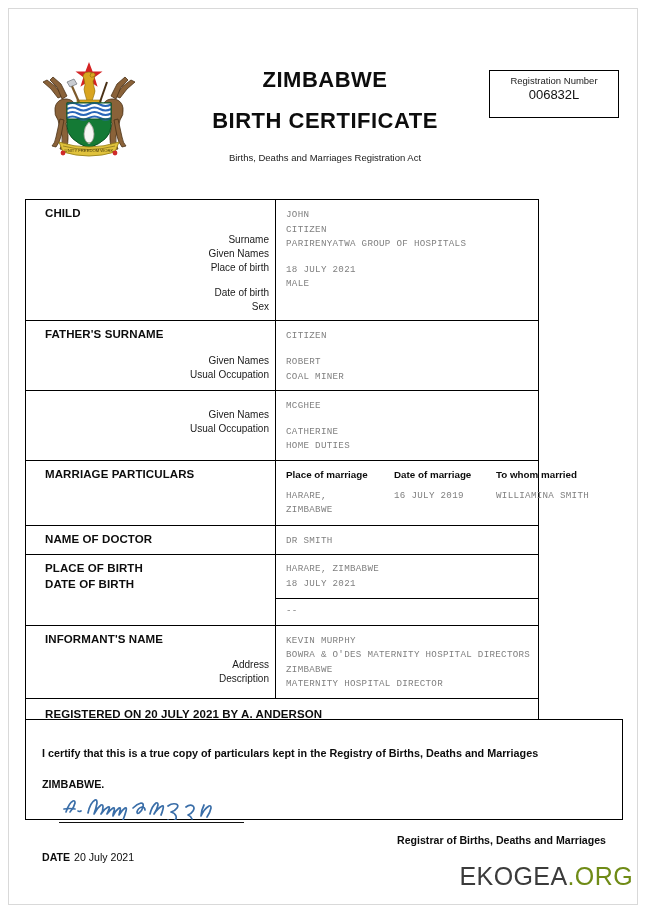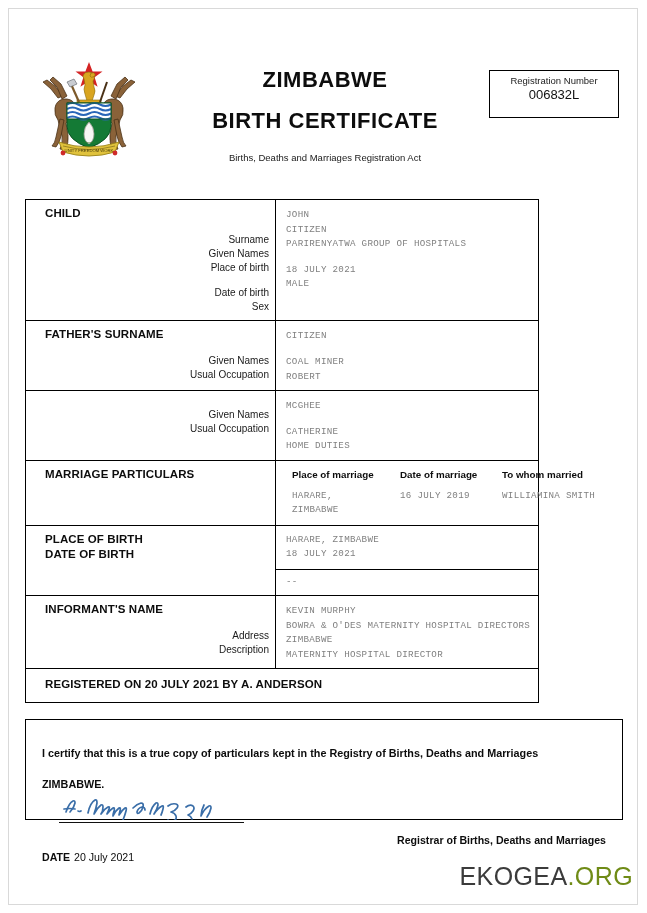--- a/index.html
+++ b/index.html
@@ -153,21 +153,20 @@
     color: #808080;
     line-height: 1.58;
     letter-spacing: 0.3px;
     white-space: pre;
   }
 
   
   .mp-grid {
     position: relative;
     height: 100%;
-    margin-left: 6px;
   }
   .mp-heads {
     position: relative;
     height: 15px;
   }
   .mp-head {
     position: absolute;
     font-size: 9.8px;
     font-weight: bold;
     color: #0d0d0d;
@@ -392,22 +391,22 @@
     <div class="row">
       <div class="col-left">
         <div class="sec-head">FATHER'S SURNAME</div>
         <div class="gap"></div>
         <div class="sub-label">Given Names</div>
         <div class="sub-label">Usual Occupation</div>
       </div>
       <div class="col-right">
         <div class="mono">CITIZEN</div>
         <div class="gap"></div>
+        <div class="mono">ROBERT</div>
         <div class="mono">COAL MINER</div>
-        <div class="mono">ROBERT</div>
       </div>
     </div>
 
     <div class="row">
       <div class="col-left">
         <div class="gap"></div>
         <div class="sub-label">Given Names</div>
         <div class="sub-label">Usual Occupation</div>
       </div>
       <div class="col-right">
@@ -434,20 +433,28 @@
               <div class="mono">HARARE,</div>
               <div class="mono">ZIMBABWE</div>
             </div>
             <div class="mp-val mp-c2 mono">16 JULY 2019</div>
             <div class="mp-val mp-c3 mono">WILLIAMINA SMITH</div>
           </div>
         </div>
       </div>
     </div>
 
+    <div class="row">
+      <div class="col-left">
+        <div class="sec-head">NAME OF DOCTOR</div>
+      </div>
+      <div class="col-right">
+        <div class="mono">DR SMITH</div>
+      </div>
+    </div>
 
     <div class="row">
       <div class="col-left">
         <div class="sec-head">PLACE OF BIRTH</div>
         <div class="sec-head">DATE OF BIRTH</div>
       </div>
       <div class="col-right split">
         <div class="split-top">
           <div class="mono">HARARE, ZIMBABWE</div>
           <div class="mono">18 JULY 2021</div>

